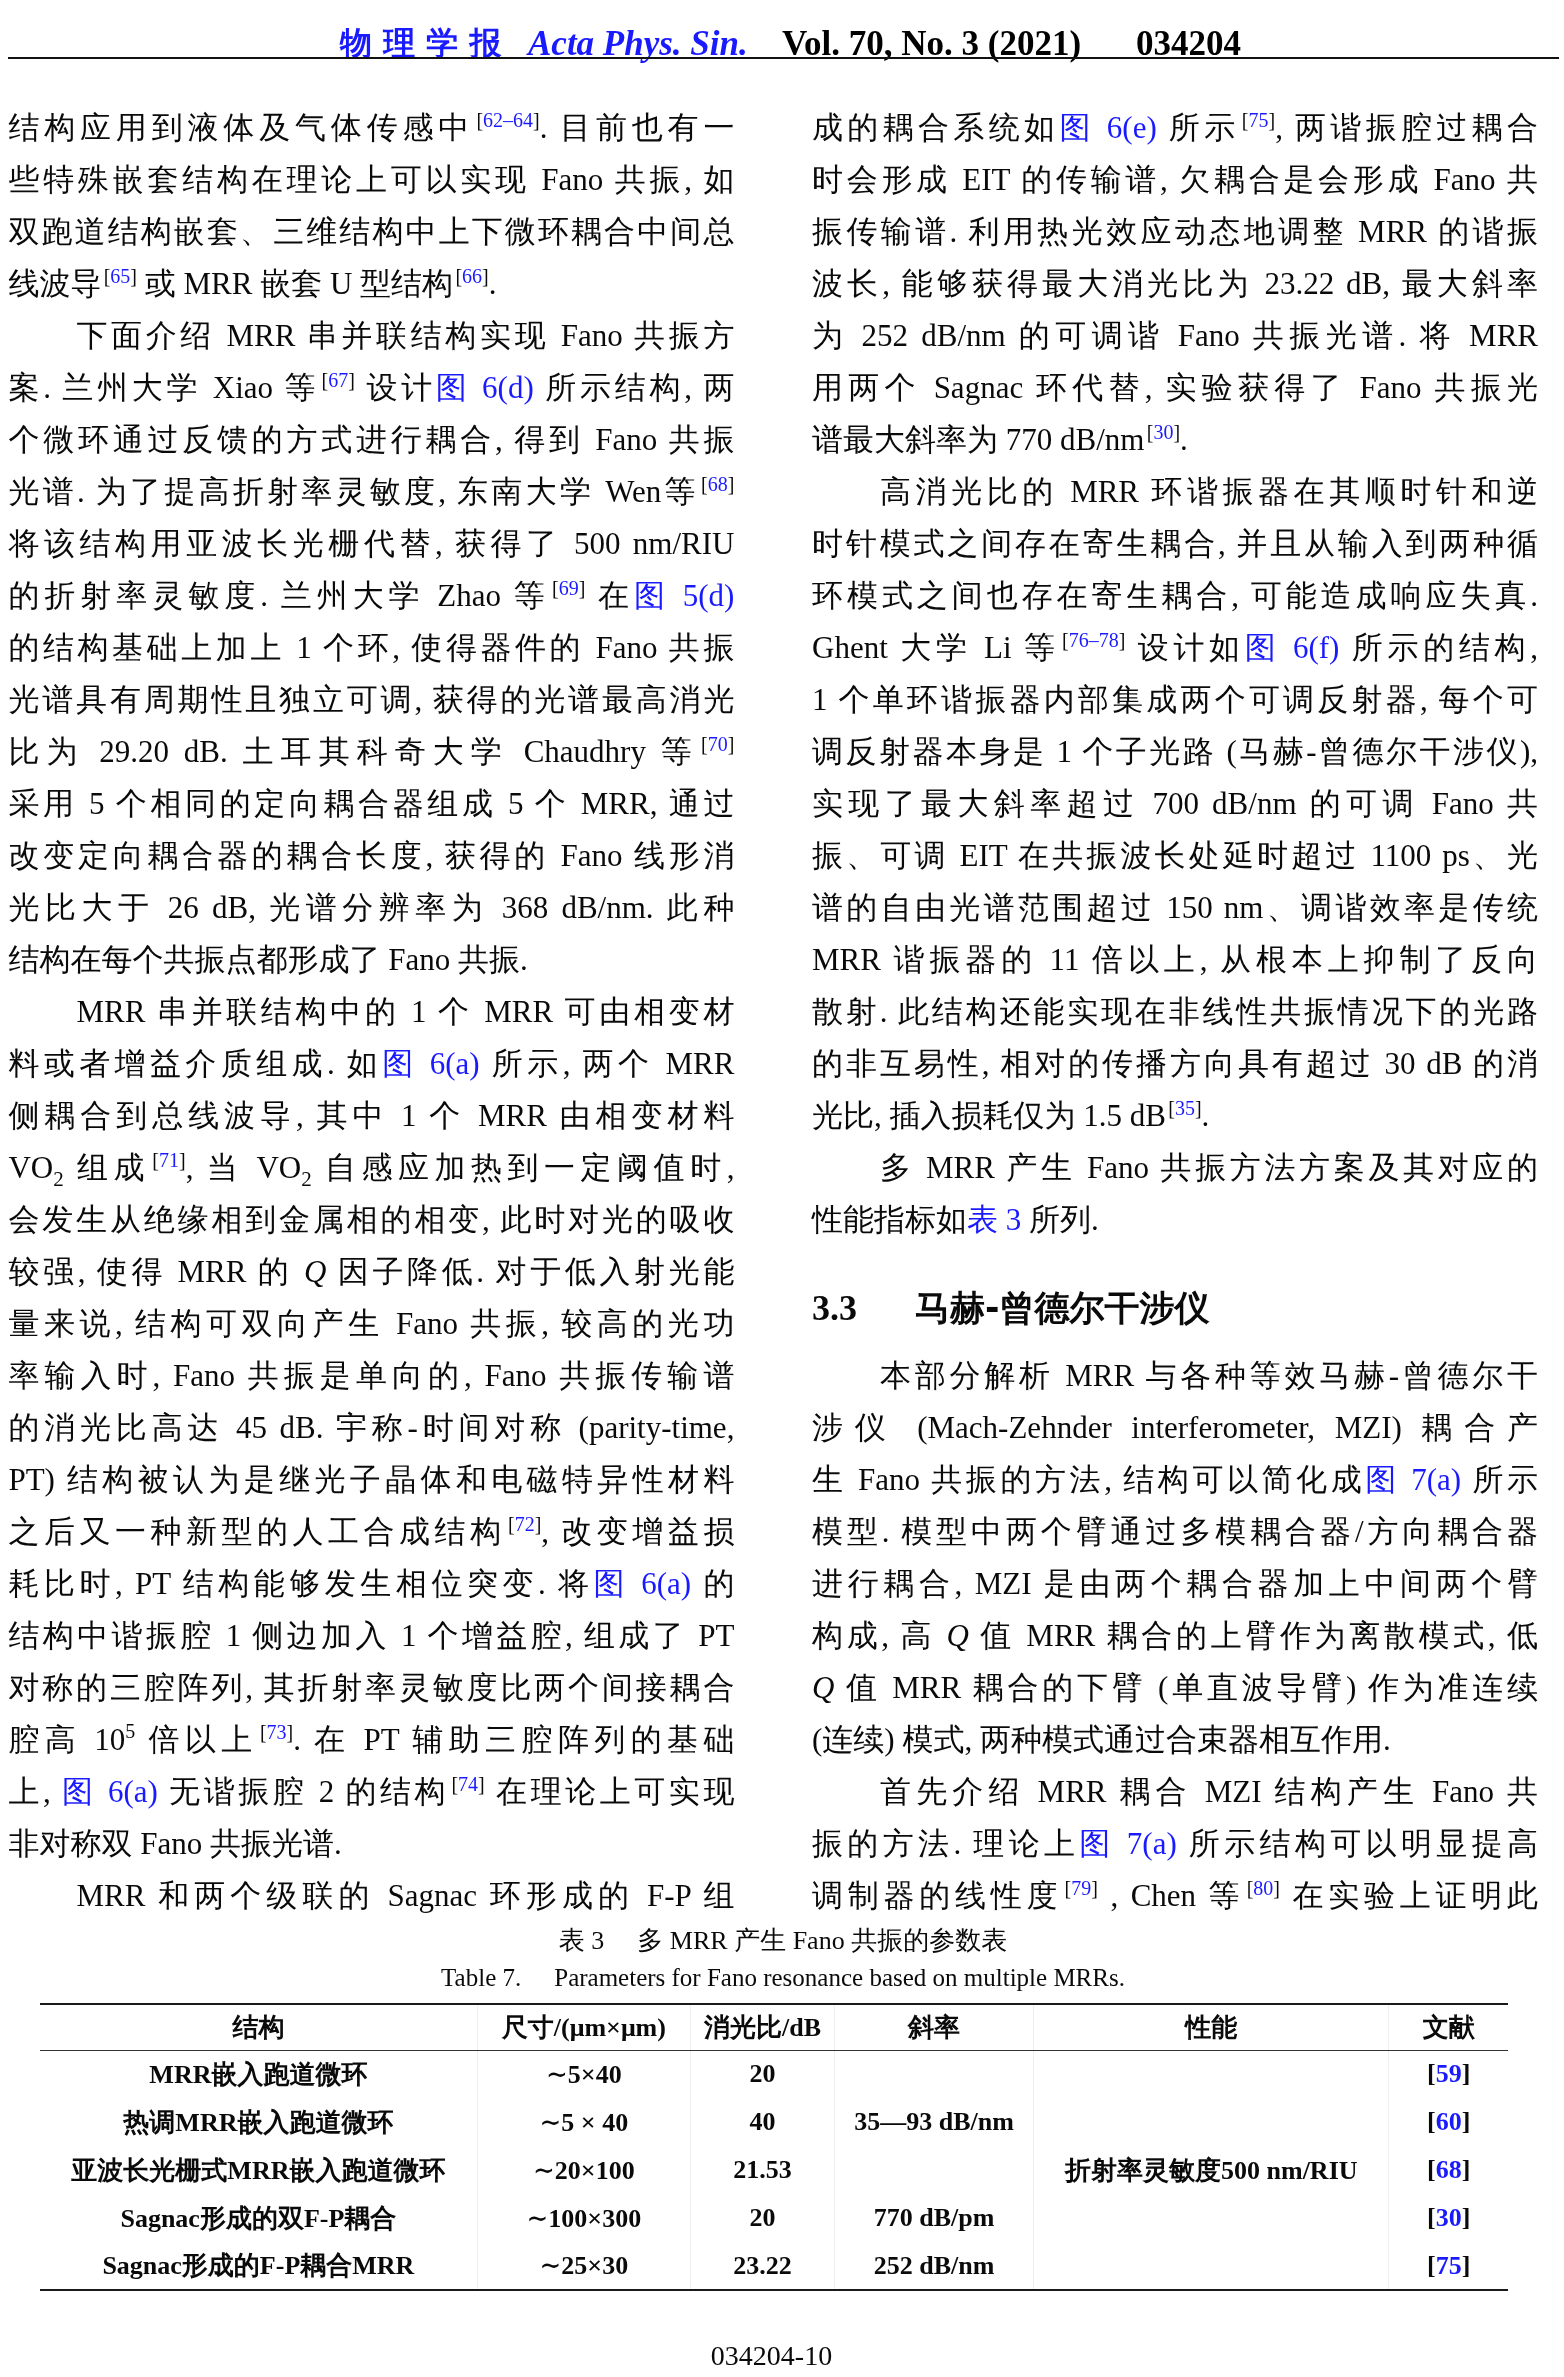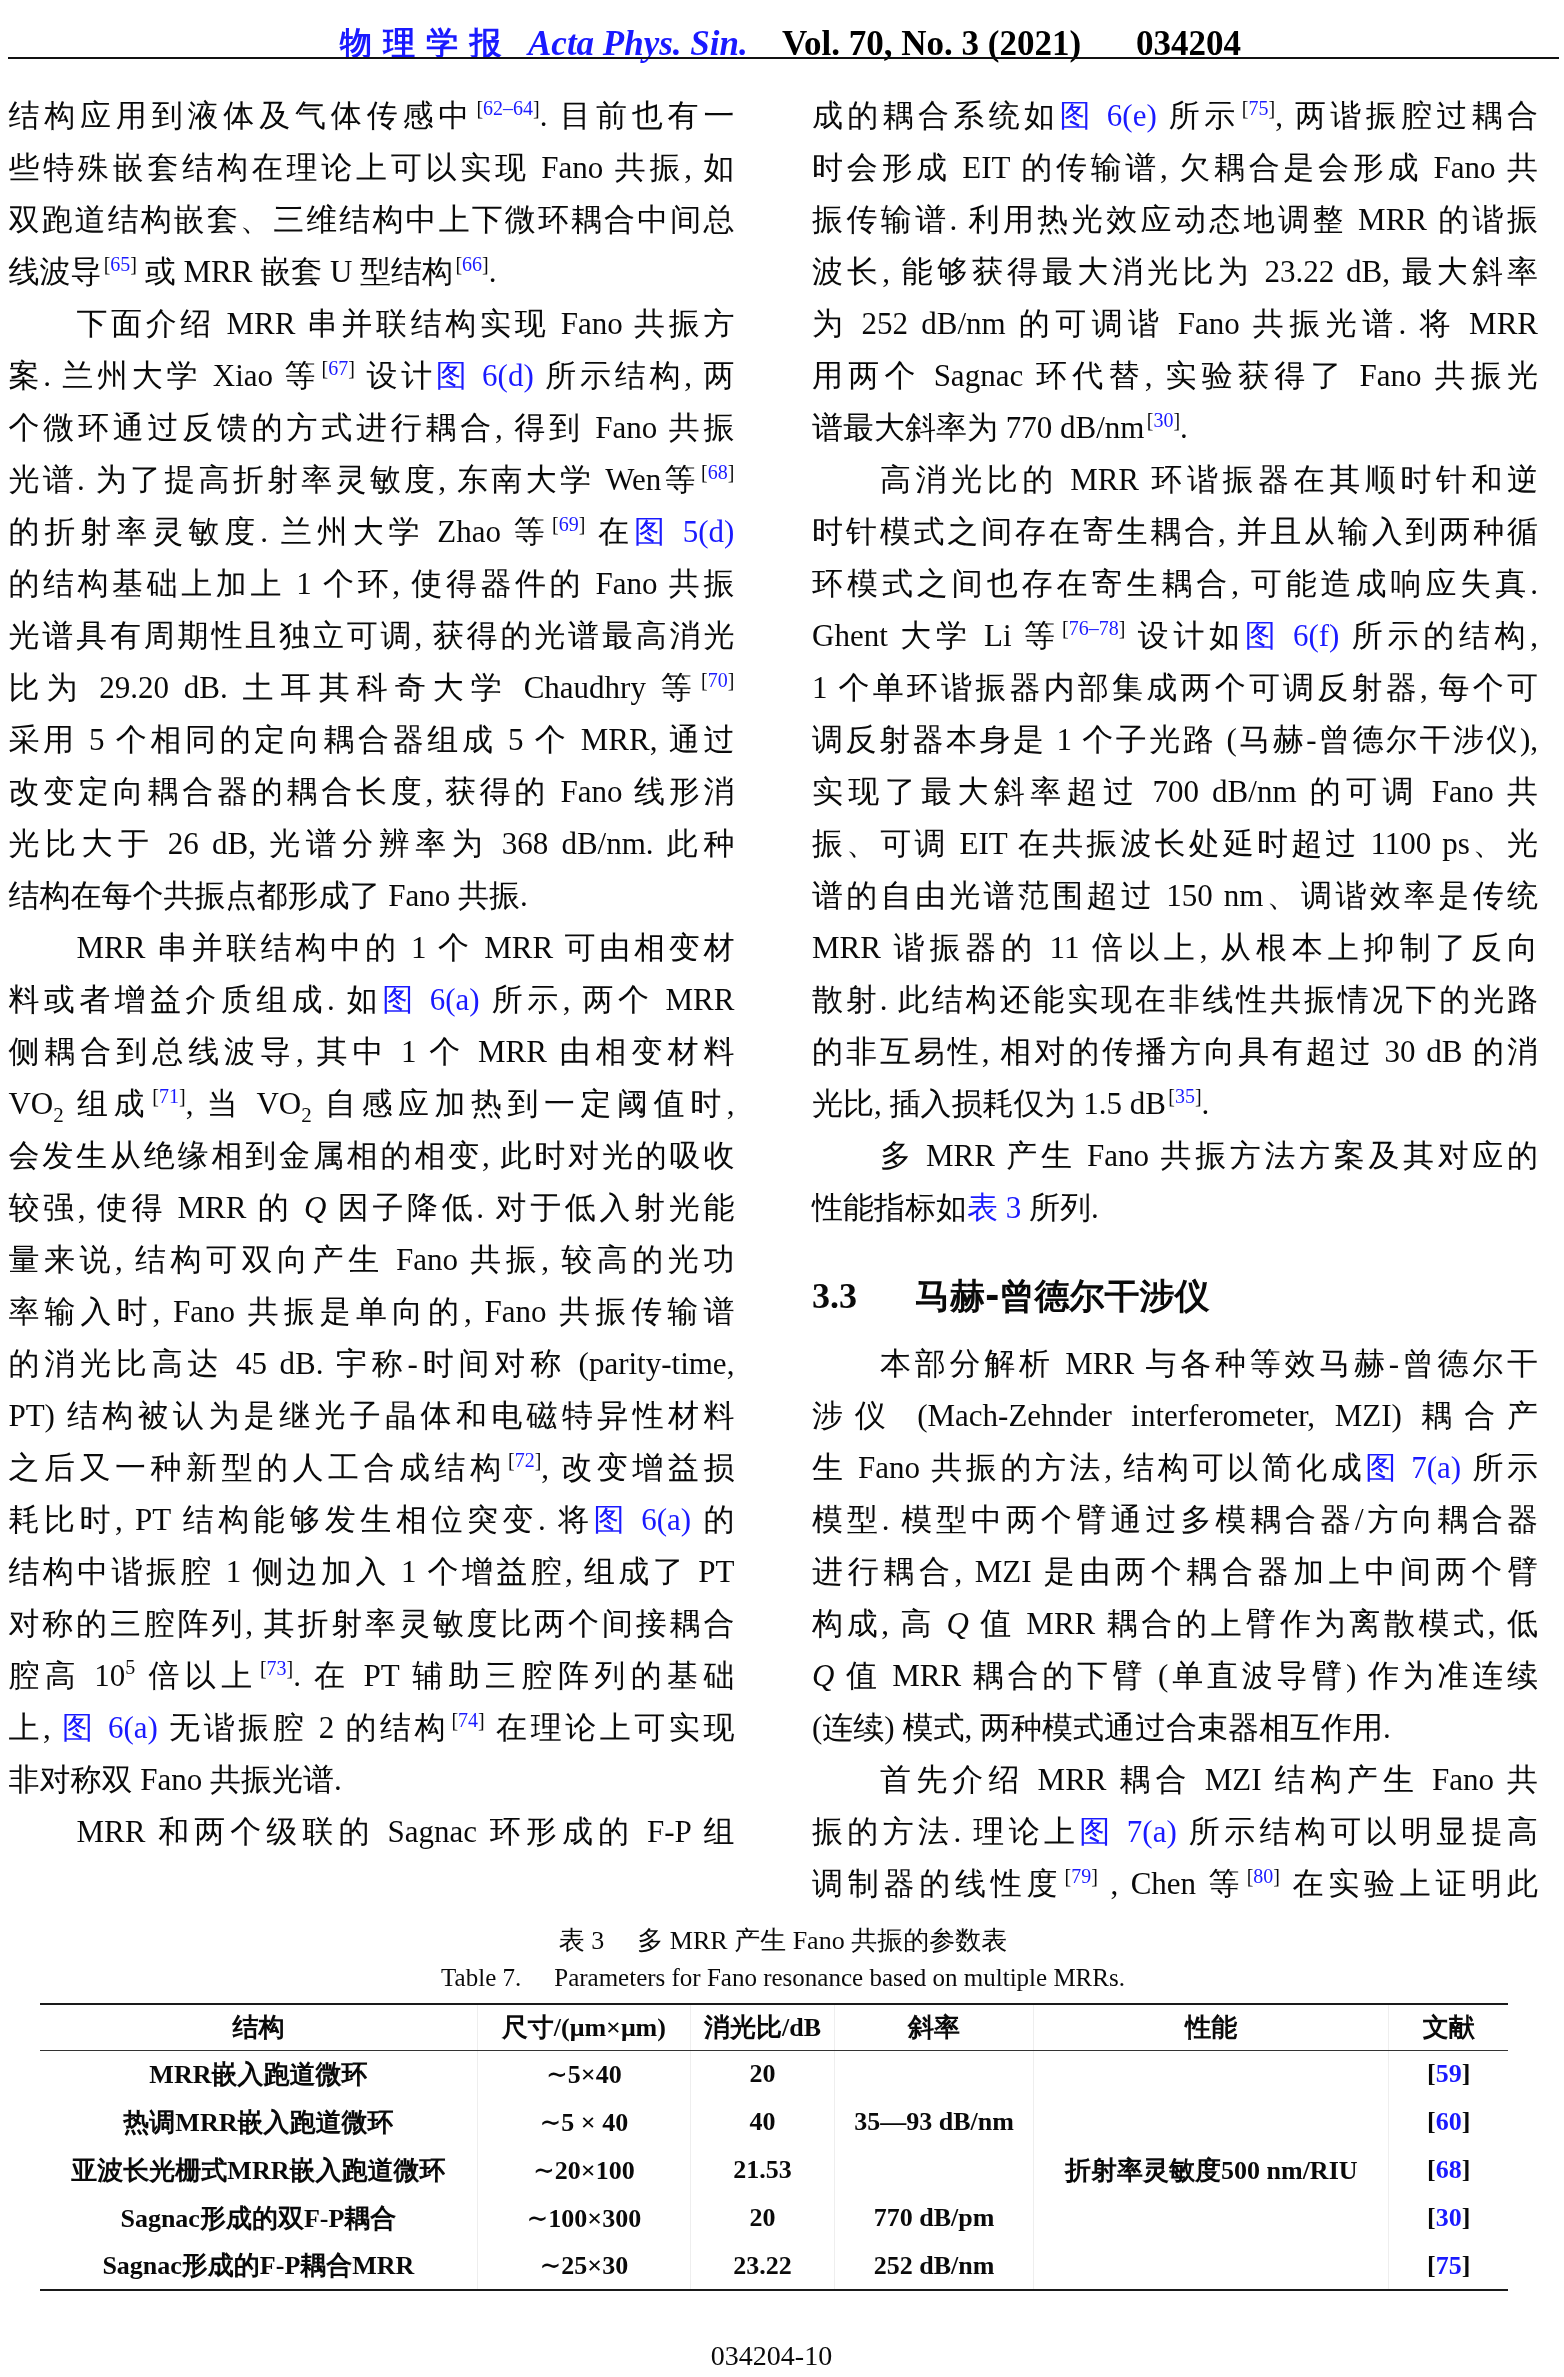--- a/index.html
+++ b/index.html
@@ -14,21 +14,21 @@
     position: absolute; top: 22px; height: 43px; line-height: 43px;
     font-size: 35px; font-weight: bold; white-space: nowrap;
   }
   .hdr-cn { left: 340px; font-family: "DejaVu Sans", sans-serif; font-size: 32px; color: var(--hdr-blue); }
   .hdr-en { left: 528px; font-style: italic; color: var(--hdr-blue); }
   .hdr-vol { left: 782px; color: #000; }
   .hdr-no { left: 1136px; color: #000; }
   .hdr-rule { position: absolute; left: 7.6px; top: 57px; width: 1551px; height: 2.3px; background: var(--rule); }
 
   
-  .col { position: absolute; top: 90px; width: 726px; font-size: 31px; }
+  .col { position: absolute; top: 102px; width: 726px; font-size: 31px; }
   .col.left { left: 8.4px; }
   .col.right { left: 812px; }
   .ln {
     height: 52px; line-height: 52px; white-space: nowrap;
     text-align: justify; text-align-last: justify;
   }
   .ln.indent { text-indent: 68px; }
   .ln.end { text-align: left; text-align-last: left; }
   .link { color: var(--link); cursor: pointer; }
   .cite { font-size: 20px; position: relative; top: -11.4px; margin-left: 2.3px; line-height: 0; }
@@ -81,20 +81,21 @@
 
   <div class="col left" id="col-left">
       <div class="ln"><span class="t">结构应用到液体及气体传感中</span><span class="cite"><span class="br">[</span><span class="num">62–64</span><span class="br">]</span></span><span class="t">. 目前也有一</span></div>
       <div class="ln"><span class="t">些特殊嵌套结构在理论上可以实现 Fano 共振, 如</span></div>
       <div class="ln"><span class="t">双跑道结构嵌套、三维结构中上下微环耦合中间总</span></div>
       <div class="ln end"><span class="t">线波导</span><span class="cite"><span class="br">[</span><span class="num">65</span><span class="br">]</span></span><span class="t"> 或 MRR 嵌套 U 型结构</span><span class="cite"><span class="br">[</span><span class="num">66</span><span class="br">]</span></span><span class="t">.</span></div>
       <div class="ln indent"><span class="t">下面介绍 MRR 串并联结构实现 Fano 共振方</span></div>
       <div class="ln"><span class="t">案. 兰州大学 Xiao 等</span><span class="cite"><span class="br">[</span><span class="num">67</span><span class="br">]</span></span><span class="t"> 设计</span><span class="link">图 6(d)</span><span class="t"> 所示结构, 两</span></div>
       <div class="ln"><span class="t">个微环通过反馈的方式进行耦合, 得到 Fano 共振</span></div>
       <div class="ln"><span class="t">光谱. 为了提高折射率灵敏度, 东南大学 Wen等</span><span class="cite"><span class="br">[</span><span class="num">68</span><span class="br">]</span></span></div>
+      <div class="ln"><span class="t">将该结构用亚波长光栅代替, 获得了 500 nm/RIU</span></div>
       <div class="ln"><span class="t">的折射率灵敏度. 兰州大学 Zhao 等</span><span class="cite"><span class="br">[</span><span class="num">69</span><span class="br">]</span></span><span class="t"> 在</span><span class="link">图 5(d)</span></div>
       <div class="ln"><span class="t">的结构基础上加上 1 个环, 使得器件的 Fano 共振</span></div>
       <div class="ln"><span class="t">光谱具有周期性且独立可调, 获得的光谱最高消光</span></div>
       <div class="ln"><span class="t">比为 29.20 dB. 土耳其科奇大学 Chaudhry 等</span><span class="cite"><span class="br">[</span><span class="num">70</span><span class="br">]</span></span></div>
       <div class="ln"><span class="t">采用 5 个相同的定向耦合器组成 5 个 MRR, 通过</span></div>
       <div class="ln"><span class="t">改变定向耦合器的耦合长度, 获得的 Fano 线形消</span></div>
       <div class="ln"><span class="t">光比大于 26 dB, 光谱分辨率为 368 dB/nm. 此种</span></div>
       <div class="ln end"><span class="t">结构在每个共振点都形成了 Fano 共振.</span></div>
       <div class="ln indent"><span class="t">MRR 串并联结构中的 1 个 MRR 可由相变材</span></div>
       <div class="ln"><span class="t">料或者增益介质组成. 如</span><span class="link">图 6(a)</span><span class="t"> 所示, 两个 MRR</span></div>

